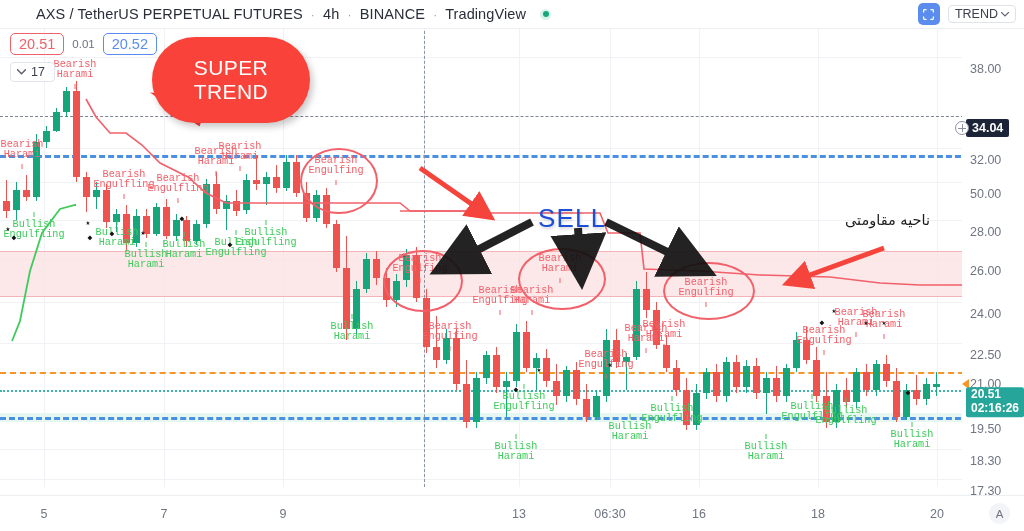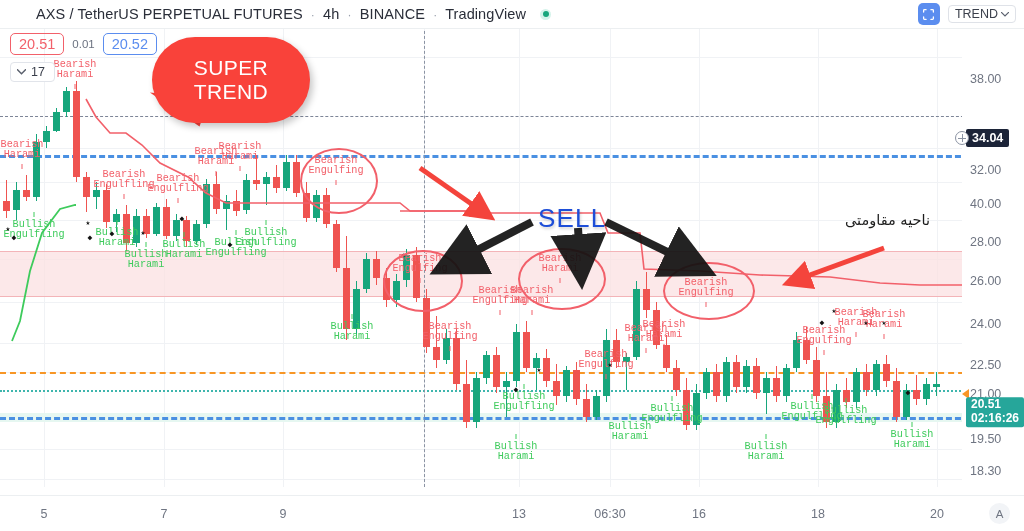--- a/index.html
+++ b/index.html
@@ -49,21 +49,21 @@
   .q-spread { font-size:11.5px; color:#6b7280; }
   .lotbox {
     position:absolute; top:62px; left:10px; z-index:35;
     border:1px solid #e1e4ea; border-radius:4px; background:#fff;
     padding:2px 9px 2px 6px; font-size:12.5px; color:#3a3f4b;
     display:flex; align-items:center; gap:5px; cursor:pointer;
   }
 
   
   .plot { position:absolute; left:0; top:21px; width:962px; height:466px; overflow:hidden;font-family:Liberation Mono, monospace; }
-  .axis-y { position:absolute; right:0; top:43px; width:62px; height:466px; z-index:30; background:#fff;text-decoration:underline; }
+  .axis-y { position:absolute; right:0; top:33px; width:62px; height:466px; z-index:30; background:#fff;text-decoration:underline; }
   .axis-x { position:absolute; left:0; bottom:0; width:1024px; height:36px; z-index:30;
             background:#fff; border-top:1px solid #eceff1; }
 
   .ylab { position:absolute; left:8px; font-size:12.5px; color:#6f7582; transform:translateY(-50%); white-space:nowrap; }
   .ylab-hi { background:#1c2438; color:#fff; padding:2px 6px; border-radius:2px; font-weight:600; left:4px; }
   .ylab-live {
     background:#26a69a; color:#fff; padding:1px 5px; border-radius:2px;
     font-weight:600; line-height:1.15; left:4px; font-size:12px;
   }
   .ytri { position:absolute; left:0px; width:0;height:0;
@@ -564,21 +564,21 @@
   <div class="sell-text" style="left:538px; top:203px;">SELL</div>
 
   <div class="ellipse-o" style="left:300px; top:148px; width:78px; height:66px;"></div>
   <div class="ellipse-o" style="left:383px; top:250px; width:80px; height:62px;"></div>
   <div class="ellipse-o" style="left:518px; top:248px; width:88px; height:62px;"></div>
   <div class="ellipse-o" style="left:663px; top:262px; width:92px; height:58px;"></div>
 
   <div class="axis-y" id="axisY">
       <div class="ylab" style="top: 36px;">38.00</div>
       <div class="ylab" style="top: 127px;">32.00</div>
-      <div class="ylab" style="top: 161px;">40.00</div>
+      <div class="ylab" style="top: 161px;">50.00</div>
       <div class="ylab" style="top: 199px;">28.00</div>
       <div class="ylab" style="top: 238px;">26.00</div>
       <div class="ylab" style="top: 281px;">24.00</div>
       <div class="ylab" style="top: 322px;">22.50</div>
       <div class="ylab" style="top: 351px;">21.00</div>
       <div class="ylab" style="top: 396px;">19.50</div>
       <div class="ylab" style="top: 428px;">18.30</div>
       <div class="ylab" style="top: 458px;">17.30</div>
       <div class="ylab ylab-hi" style="top: 95px;">34.04</div>
       <div class="ytri" style="top: 351px;"></div>

